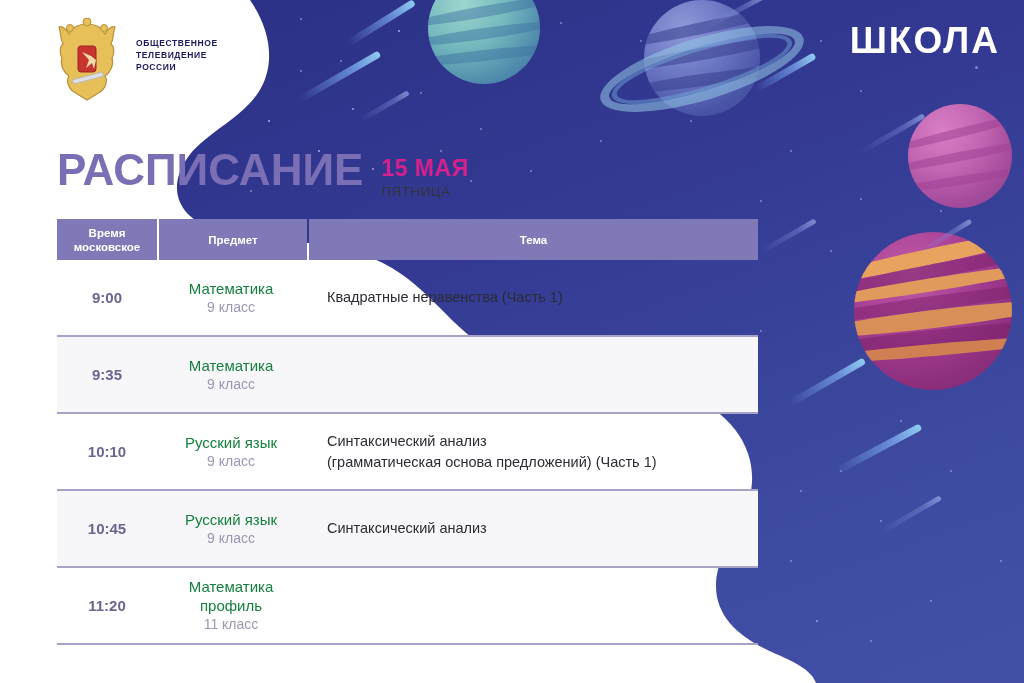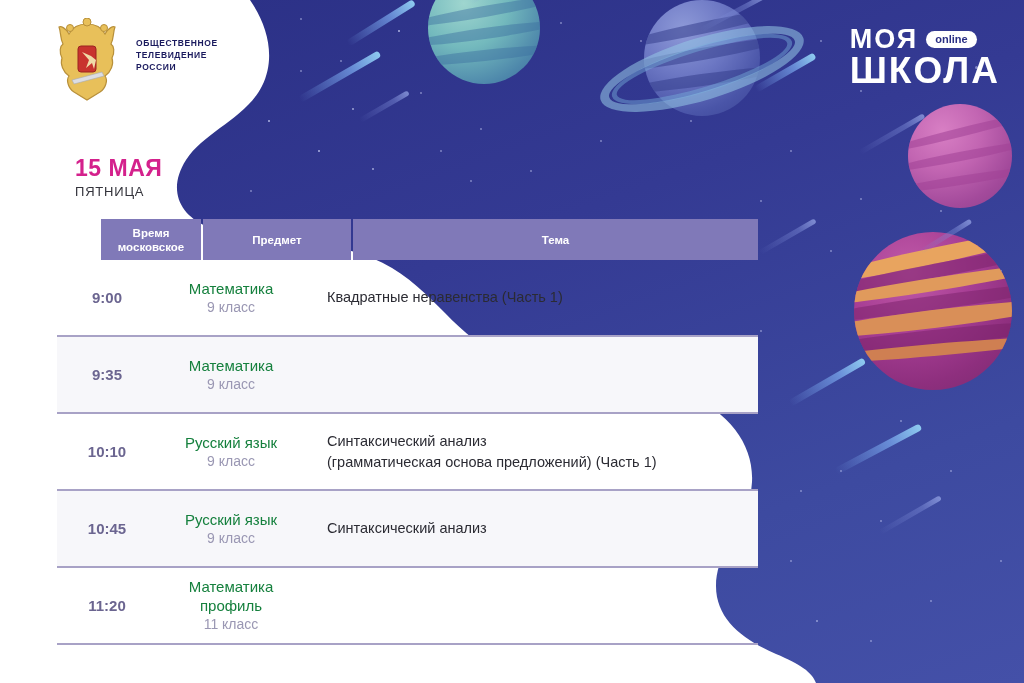--- a/index.html
+++ b/index.html
@@ -82,21 +82,21 @@
   .title-main{font-size:44px;font-weight:bold;color:#7a6fb5;letter-spacing:0px;line-height:48px;}
   .title-date{margin-left:18px;margin-top:10px;}
   .date-big{font-size:23px;font-weight:bold;color:#d4218c;line-height:25px;letter-spacing:.5px;}
   .date-sub{font-size:13px;color:#33333b;line-height:17px;letter-spacing:.8px;margin-top:2px;}
 
   
   .sched{position:absolute;left:57px;top:219px;width:701px;z-index:6;}
   .thead{display:flex;gap:2px;}
   .th{background:#8079b8;color:#fff;font-size:11.5px;font-weight:bold;
       display:flex;align-items:center;justify-content:center;text-align:center;height:41px;line-height:14px;}
-  .th-time{width:100px;margin-left:44px;}
+  .th-time{width:100px;}
   .th-subj{width:148px;}
   .th-topic{flex:1;}
   .row{display:flex;align-items:center;min-height:77px;border-bottom:2px solid #a8a2c6;}
   .row.alt{background:#f7f7fa;}
   .row:first-of-type{border-top:none;}
   .c-time{width:100px;text-align:center;font-size:15px;font-weight:bold;color:#6b6590;}
   .c-subj{width:148px;text-align:center;line-height:19px;}
   .c-subj .name{font-size:15px;color:#15803d;}
   .c-subj .grade{font-size:14px;color:#9a97b3;}
   .c-topic{flex:1;padding-left:22px;font-size:14.5px;color:#2b2b33;line-height:21px;}
@@ -232,28 +232,25 @@
   <div class="otr">
     <div class="otr-sub">
       <div>ОБЩЕСТВЕННОЕ</div>
       <div>ТЕЛЕВИДЕНИЕ</div>
       <div>РОССИИ</div>
     </div>
   </div>
 </div>
 
 <div class="school-logo">
-  <div class="school-row1">
-    <span class="school-word">МОЯ</span>
-    <span class="online-pill">online</span>
-  </div>
   <div class="school-word2">ШКОЛА</div>
 </div>
 
 <div class="title-block">
+  <div class="title-main">РАСПИСАНИЕ</div>
   <div class="title-date">
     <div class="date-big">15 МАЯ</div>
     <div class="date-sub">ПЯТНИЦА</div>
   </div>
 </div>
 
 <div class="sched">
   <div class="thead">
     <div class="th th-time">
       <div>

